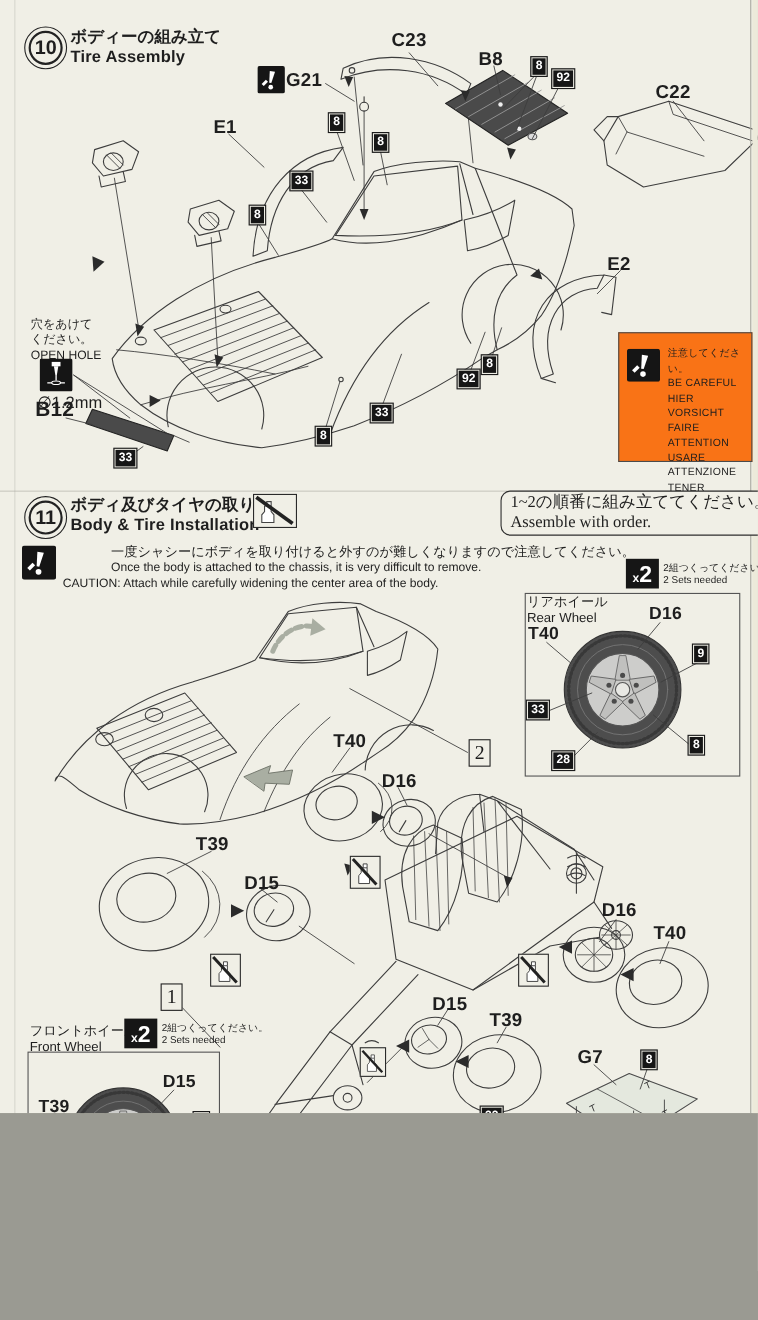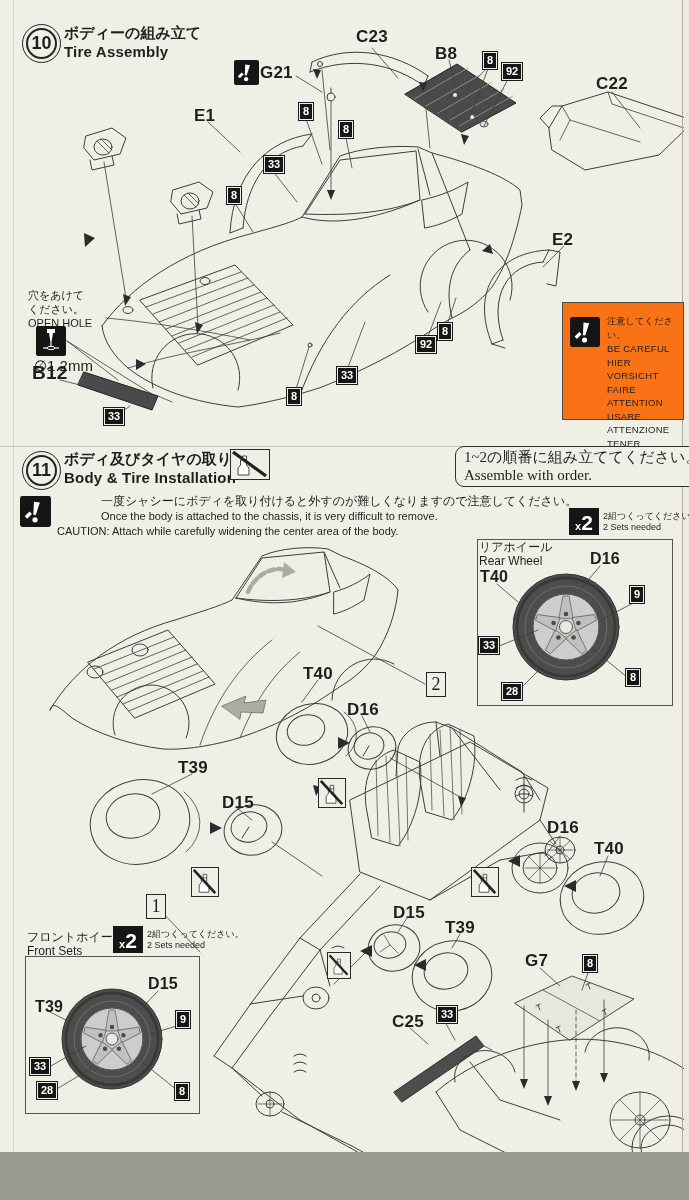--- a/index.html
+++ b/index.html
@@ -1,18 +1,18 @@
 <!DOCTYPE html>
 <html><head>
 <meta charset="utf-8">
 <style>
   html,body{margin:0;padding:0}
   body{background:#9a9a92;font-family:"Liberation Sans",sans-serif}
   *{box-sizing:border-box}
-  .page{position:relative;width:689px;height:1152px;background:#f0efe6;overflow:hidden;color:#1e1e1e}
+  .page{position:relative;width:689px;height:1012px;background:#f0efe6;overflow:hidden;color:#1e1e1e}
   .abs{position:absolute;white-space:nowrap}
   .art{position:absolute;left:0;top:0}
   
   .stepcircle{position:absolute;width:39px;height:39px;border:1.5px solid #222;border-radius:50%;display:flex;align-items:center;justify-content:center;background:#f0efe6}
   .stepcircle .inner{width:31px;height:31px;border:2px solid #222;border-radius:50%;display:flex;align-items:center;justify-content:center;font-size:18px;font-weight:700}
   .title-ja{font-size:15px;font-weight:700}
   .title-en{font-size:15px;font-weight:700;letter-spacing:.2px}
   .note{font-size:11px;line-height:14px;white-space:nowrap}
   .decal{display:inline-block;border:1px solid #222;border-radius:7px;padding:0 2px;font-size:9px;line-height:11px;vertical-align:1px}
   .plabel{position:absolute;font-weight:700;font-size:17px;letter-spacing:.2px;white-space:nowrap}
@@ -442,21 +442,21 @@
   <div class="panelbox" style="left:477px;top:539px;width:196px;height:167px"></div>
   <div class="plabel" style="left:590px;top:550px;font-size:16px">D16</div>
   <div class="plabel" style="left:480px;top:568px;font-size:16px">T40</div>
   <span class="badge" style="left:630px;top:586px">9</span>
   <span class="badge" style="left:479px;top:637px">33</span>
   <span class="badge" style="left:502px;top:683px">28</span>
   <span class="badge" style="left:626px;top:669px">8</span>
 
   <div class="paneltitle" style="left:27px;top:930px">
     <div>フロントホイール</div>
-    <div>Front Sets</div>
+    <div>Front Wheel</div>
   </div>
   <div class="x2box" style="left:113px;top:926px">
     <span class="x">x</span>
       <span class="n">2</span>
   </div>
   <div class="setsnote" style="left:147px;top:929px">
     <div>2組つくってください。</div>
     <div>2 Sets needed</div>
   </div>
   <div class="panelbox" style="left:25px;top:956px;width:175px;height:158px"></div>

